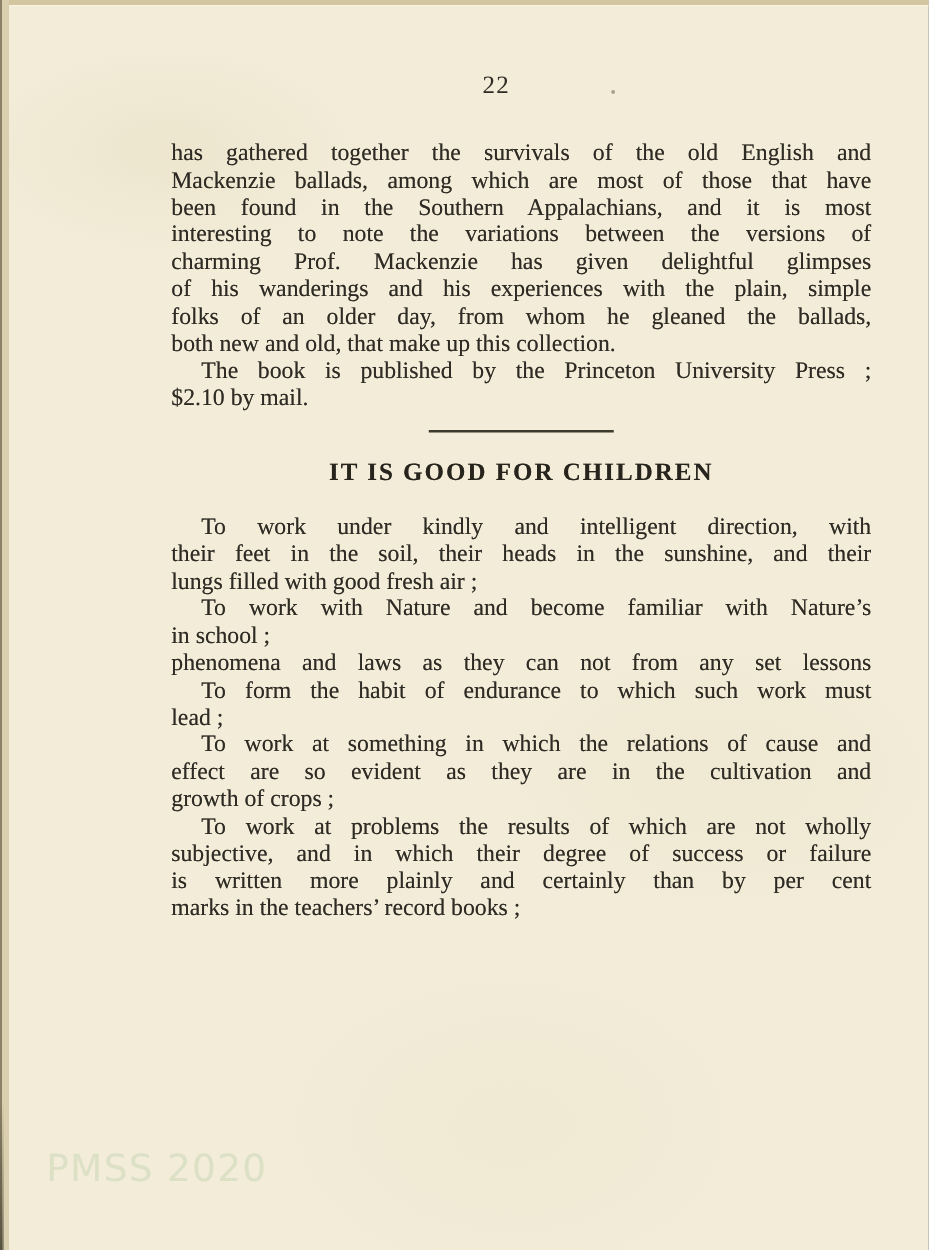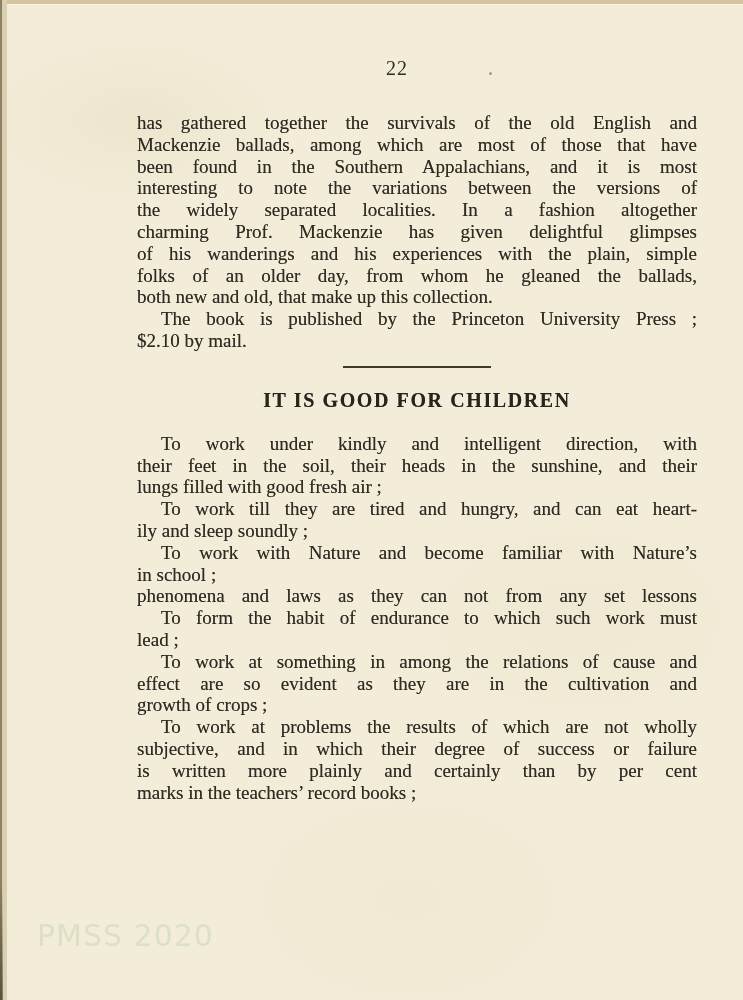--- a/index.html
+++ b/index.html
@@ -79,55 +79,50 @@
 
   <div class="page-number">22</div>
   <div class="speck"></div>
 
   <div class="column">
     <div class="para">
         <div class="line">has gathered together the survivals of the old English and</div>
         <div class="line">Mackenzie ballads, among which are most of those that have</div>
         <div class="line">been found in the Southern Appalachians, and it is most</div>
         <div class="line">interesting to note the variations between the versions of</div>
-        <div class="line">the widely separated localities.  In a fashion altogether</div>
         <div class="line">charming Prof. Mackenzie has given delightful glimpses</div>
         <div class="line">of his wanderings and his experiences with the plain, simple</div>
         <div class="line">folks of an older day, from whom he gleaned the ballads,</div>
         <div class="line last">both new and old, that make up this collection.</div>
       </div>
     <div class="para indent">
         <div class="line">The book is published by the Princeton University Press ;</div>
         <div class="line last">$2.10 by mail.</div>
       </div>
 
     <div class="divider"></div>
     <h2 class="heading">IT IS GOOD FOR CHILDREN</h2>
 
     <div class="list-block">
       <div class="para indent">
           <div class="line">To work under kindly and intelligent direction, with</div>
           <div class="line">their feet in the soil, their heads in the sunshine, and their</div>
           <div class="line last">lungs filled with good fresh air ;</div>
         </div>
       <div class="para indent">
-          <div class="line">To work till they are tired and hungry, and can eat heart-</div>
-          <div class="line last">ily and sleep soundly ;</div>
-        </div>
-      <div class="para indent">
           <div class="line">To work with Nature and become familiar with Nature’s</div>
           <div class="line last">in school ;</div>
           <div class="line">phenomena and laws as they can not from any set lessons</div>
         </div>
       <div class="para indent">
           <div class="line">To form the habit of endurance to which such work must</div>
           <div class="line last">lead ;</div>
         </div>
       <div class="para indent">
-          <div class="line">To work at something in among the relations of cause and</div>
+          <div class="line">To work at something in which the relations of cause and</div>
           <div class="line">effect are so evident as they are in the cultivation and</div>
           <div class="line last">growth of crops ;</div>
         </div>
       <div class="para indent">
           <div class="line">To work at problems the results of which are not wholly</div>
           <div class="line">subjective, and in which their degree of success or failure</div>
           <div class="line">is written more plainly and certainly than by per cent</div>
           <div class="line last">marks in the teachers’ record books ;</div>
         </div>
     </div>

